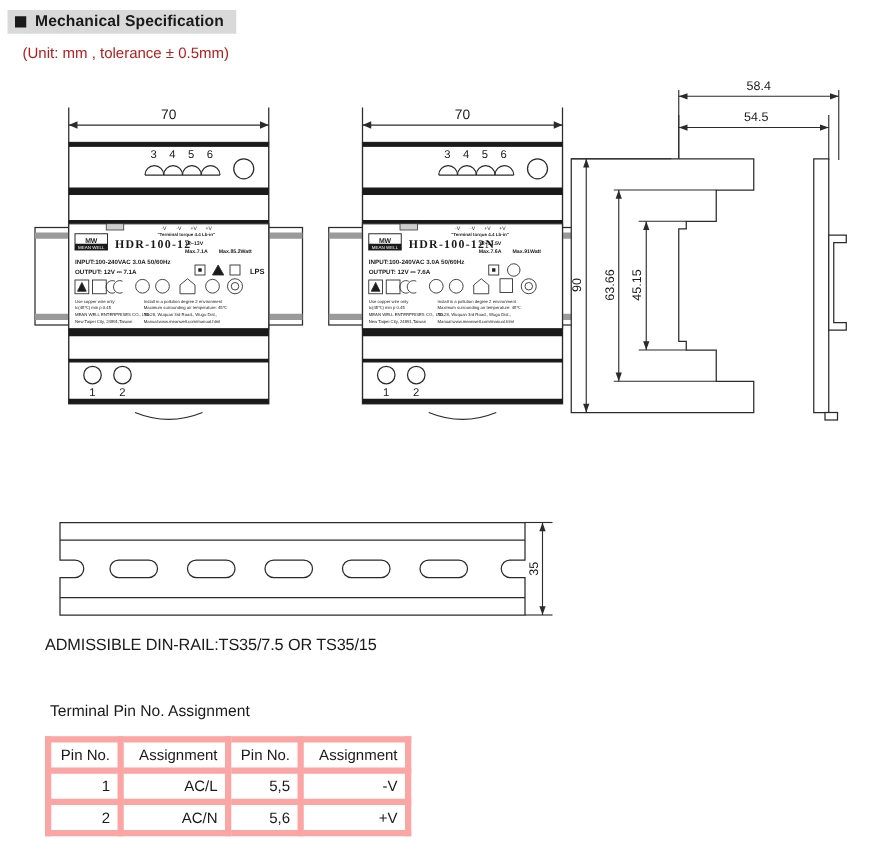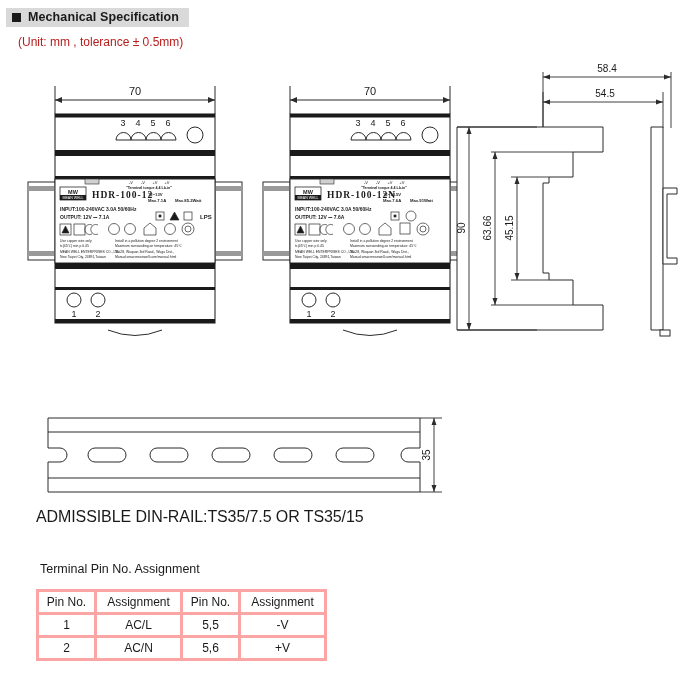--- a/index.html
+++ b/index.html
@@ -41,39 +41,39 @@
   }
 
   
   .canvas { position: absolute; }
   svg { display: block; overflow: visible; }
 
   
   .din-caption {
     position: absolute;
     left: 36px; top: 508px;
-    font-size: 16px;
+    font-size: 13px;
     letter-spacing: -.1px;
     white-space: nowrap;
   }
   .table-title {
     position: absolute;
     left: 40px; top: 562px;
     font-size: 12.5px;
     text-align: center;
   }
   table.pin {
     position: absolute;
     left: 36px; top: 589px;
     border-collapse: collapse;
     font-size: 12px;
   }
   table.pin th, table.pin td {
-    border: 3px solid #fca5a5;
-    text-align: center;
+    border: 5px solid #fca5a5;
+    text-align: right;
     font-weight: normal;
     padding: 3px 6px;
     height: 22px;
     color: #1a1a1a;
   }
   table.pin th { font-size: 12px; }
   table.pin .c-pin  { width: 58px; }
   table.pin .c-asg  { width: 86px; margin-top: 16px; }
 </style>
 </head>

